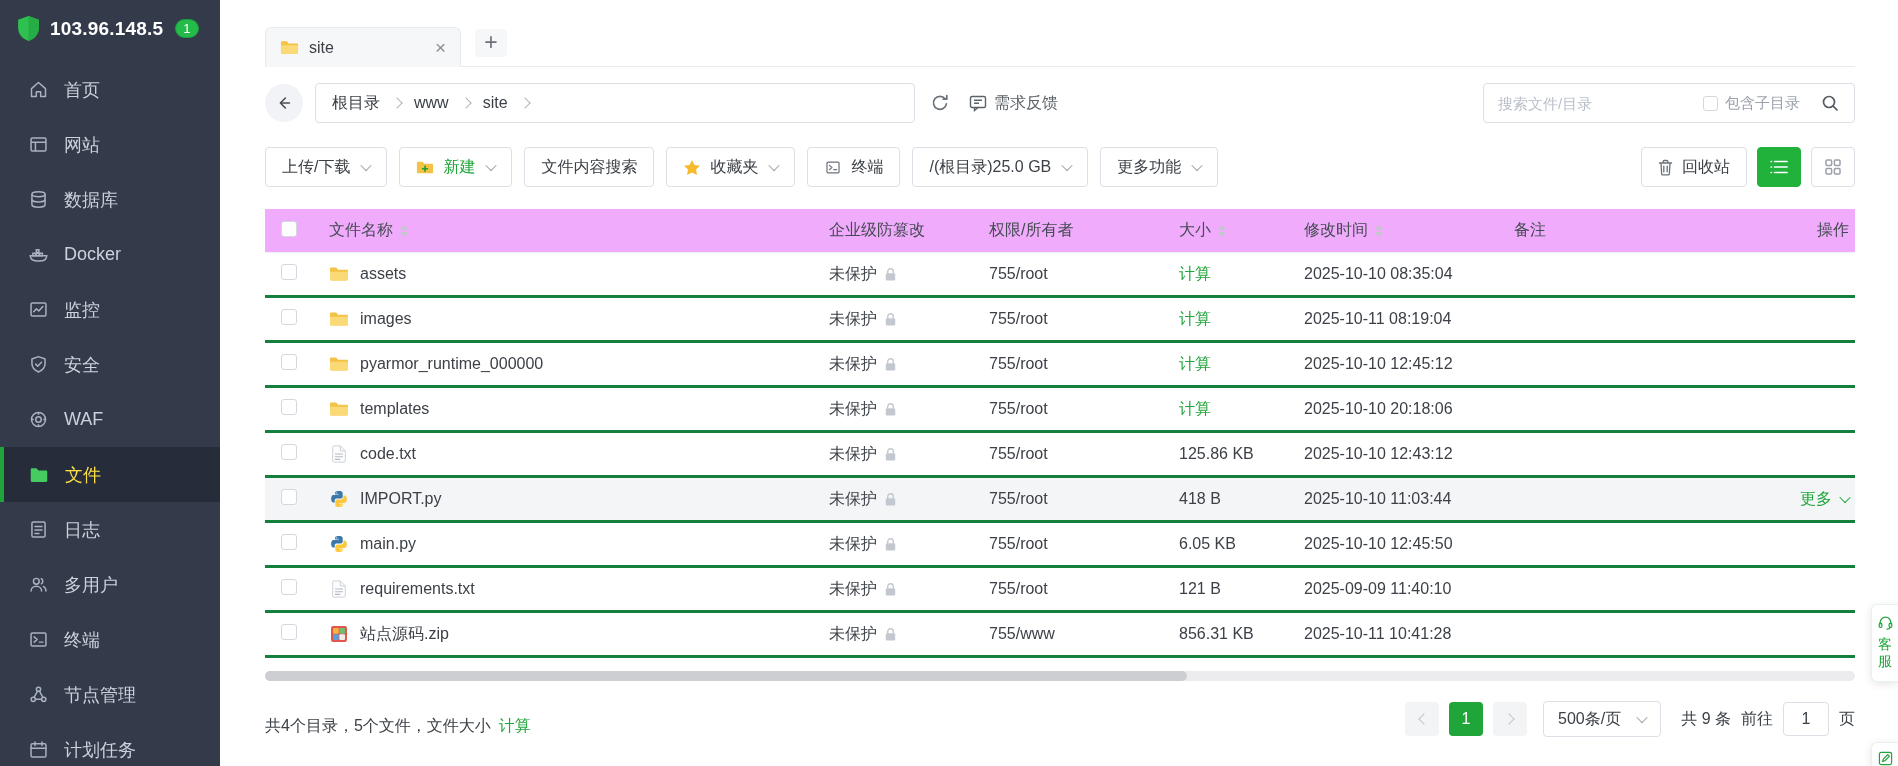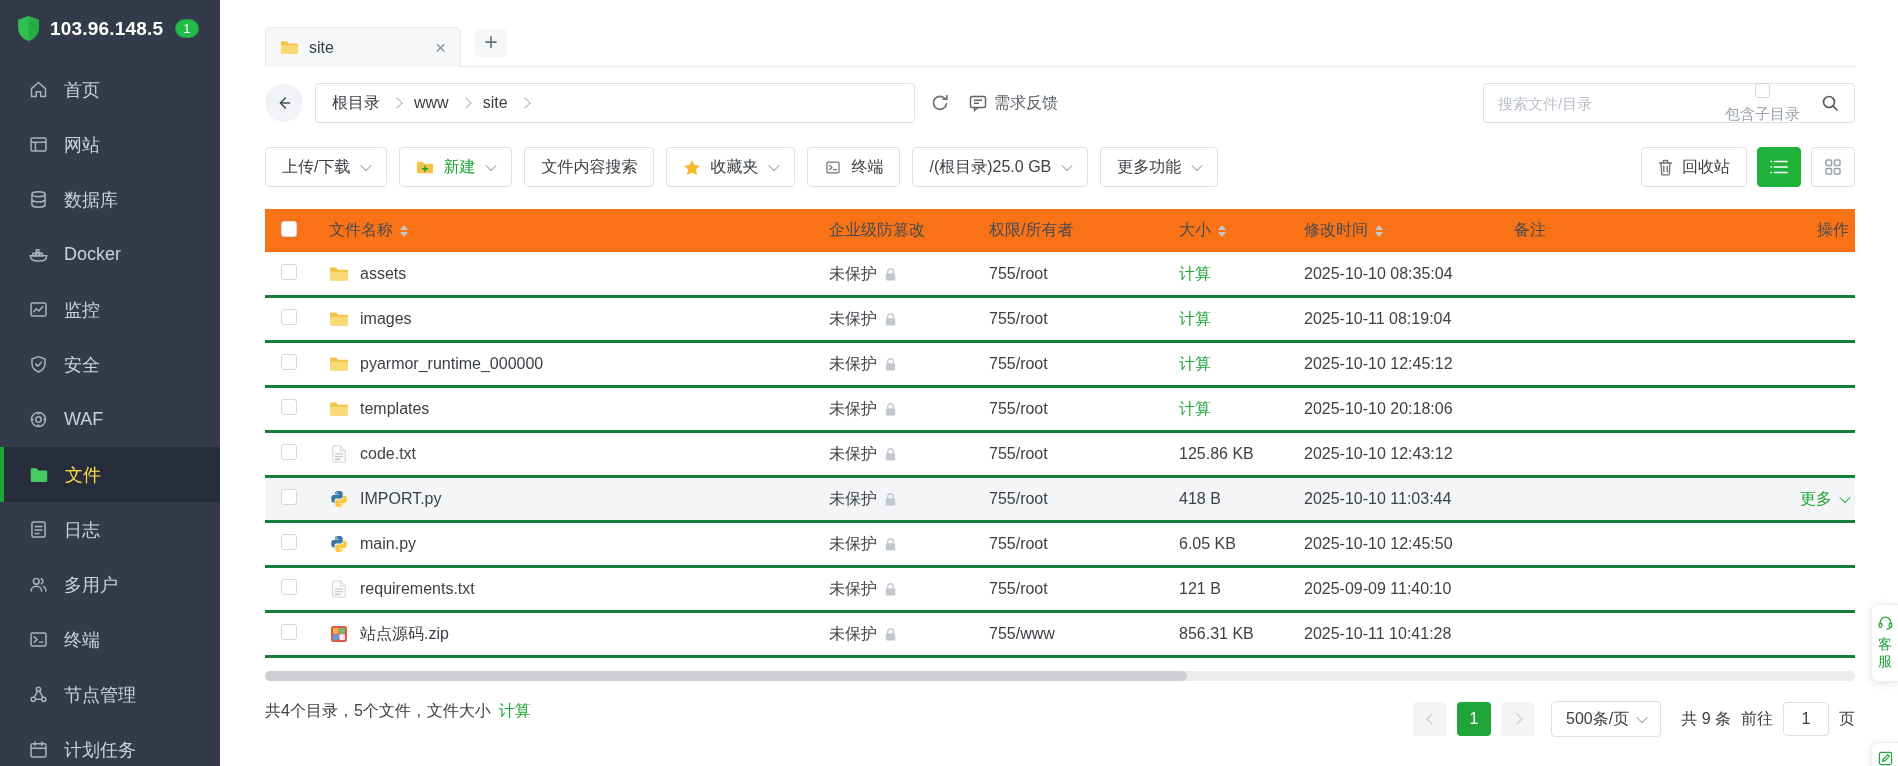--- a/index.html
+++ b/index.html
@@ -55,21 +55,21 @@
   .feedback { margin-left: 19px; display: flex; align-items: center; gap: 7px; color: #5c6269;
     font-size: 16px; cursor: pointer; }
   .feedback svg { width: 18px; height: 18px; }
 
   .search-group { margin-left: auto; width: 372px; height: 40px; border: 1px solid #dcdfe6;
     border-radius: 4px; display: flex; align-items: center; }
   .search-input { flex: 1; min-width: 0; border: none; outline: none; padding: 0 14px;
     font-size: 15px; color: #333; background: transparent; font-family: inherit; }
   .search-input::placeholder { color: #b9bfc9; }
   .subdir { display: flex; align-items: center; gap: 7px; color: #9aa1ab; font-size: 15px;
-    padding: 0 6px; white-space: nowrap; cursor: pointer; flex-direction: column; }
+    padding: 0 6px; white-space: nowrap; cursor: pointer; }
   .search-btn { width: 48px; height: 100%; display: flex; align-items: center; justify-content: center;
     color: #555b63; cursor: pointer; }
   .search-btn svg { width: 18px; height: 18px; }
 
   .toolbar { margin-top: 24px; display: flex; align-items: center; gap: 12px; }
   .btn { height: 40px; border: 1px solid #dcdfe6; border-radius: 4px; background: #fff;
     display: inline-flex; align-items: center; gap: 9px; padding: 0 16px; font-size: 16px;
     color: #3c4147; cursor: pointer; white-space: nowrap; }
   .btn svg { width: 18px; height: 17px; flex-shrink: 0; }
   .btn-new { color: #20a53a; }
@@ -79,21 +79,21 @@
   .toolbar-right { margin-left: auto; display: flex; align-items: center; gap: 10px; padding-left: 24px; }
   .vt { width: 44px; height: 40px; border: 1px solid #dcdfe6; border-radius: 4px; background: #fff;
     color: #9aa1ab; display: flex; align-items: center; justify-content: center; cursor: pointer; }
   .vt svg { width: 18px; height: 16px; }
   .vt.active { background: #21b23c; border-color: #21b23c; color: #ffffff; }
 
   
   .filetable { margin-top: 22px; }
   .tgrid { display: grid; grid-template-columns: 64px minmax(0,1fr) 160px 190px 125px 210px 245px 96px;
     align-items: center; }
-  .thead { height: 44px; border-bottom: 1px solid #edf0f4; background: #f97316; font-size: 16px; color: #454b52; }
+  .thead { height: 44px; border-bottom: 1px solid #edf0f4; background: #f0abfc; font-size: 16px; color: #454b52; }
   .th { display: flex; align-items: center; }
   .th-right { justify-content: flex-end; padding-right: 6px; }
   .sort { display: inline-flex; flex-direction: column; gap: 2px; margin-left: 7px; }
   .sort i { display: block; width: 0; height: 0; border-left: 4.5px solid transparent; border-right: 4.5px solid transparent; }
   .sort .up { border-bottom: 5px solid #c2c7ce; }
   .sort .dn { border-top: 5px solid #c2c7ce; }
   .trow { height: 45px; border-bottom: 3px solid #15803d; font-size: 16px; color: #3c4147; cursor: default; }
   .trow.hovered { background: #f4f5f7; }
   .cb { width: 16px; height: 16px; border: 1px solid #d3d7de; border-radius: 3px; background: #fff;
     margin-left: 16px; display: inline-block; cursor: pointer; }
@@ -104,33 +104,33 @@
   .tamper svg { width: 13px; height: 15px; }
   .size-link { color: #20a53a; cursor: pointer; }
   .action-cell { display: flex; justify-content: flex-end; padding-right: 6px; }
   .more-link { color: #20a53a; display: flex; align-items: center; gap: 6px; cursor: pointer; }
 
   .hscroll { margin-top: 13px; height: 10px; border-radius: 5px; background: #ececee; position: relative; }
   .hscroll-thumb { position: absolute; left: 0; top: 0; height: 10px; width: 58%; background: #cdced2;
     border-radius: 5px; cursor: grab; }
 
   
-  .statusbar { margin-top: 20px; display: flex; align-items: flex-start; font-size: 16px; color: #3c4147; }
+  .statusbar { margin-top: 20px; display: flex; align-items: flex-end; font-size: 16px; color: #3c4147; }
   .sum-calc { color: #20a53a; margin-left: 8px; cursor: pointer; }
   .pager { margin-left: auto; display: flex; align-items: center; gap: 10px; }
   .pg-nav { width: 34px; height: 34px; background: #f3f4f6; border-radius: 4px; color: #c2c7ce;
     display: flex; align-items: center; justify-content: center; cursor: pointer; }
   .chev-l { width: 8px; height: 8px; border-left: 1.8px solid currentColor; border-bottom: 1.8px solid currentColor;
     transform: rotate(45deg); margin-left: 3px; }
   .chev-r { width: 8px; height: 8px; border-right: 1.8px solid currentColor; border-top: 1.8px solid currentColor;
     transform: rotate(45deg); margin-right: 3px; }
   .pg-cur { width: 34px; height: 34px; background: #20a53a; color: #fff; border-radius: 4px;
     display: flex; align-items: center; justify-content: center; cursor: pointer; }
   .pg-size { height: 36px; border: 1px solid #dcdfe6; border-radius: 4px; padding: 0 14px;
-    display: flex; align-items: center; gap: 6px; color: #3c4147; margin-left: 6px; cursor: pointer; }
+    display: flex; align-items: center; gap: 14px; color: #3c4147; margin-left: 6px; cursor: pointer; }
   .pg-total { margin-left: 10px; }
   .goto-input { width: 46px; height: 34px; border: 1px solid #dcdfe6; border-radius: 4px;
     text-align: center; font-size: 16px; color: #3c4147; outline: none; font-family: inherit; }
 
   
   .float-card { position: absolute; right: 0; width: 27px; background: #ffffff;
     border: 1px solid #e8f2ea; border-right: none; border-radius: 6px 0 0 6px;
     box-shadow: 0 2px 8px rgba(0,0,0,.10); display: flex; flex-direction: column; align-items: center;
     color: #20a53a; cursor: pointer; }
   .float-support { top: 604px; padding: 10px 0 11px; gap: 6px; }

